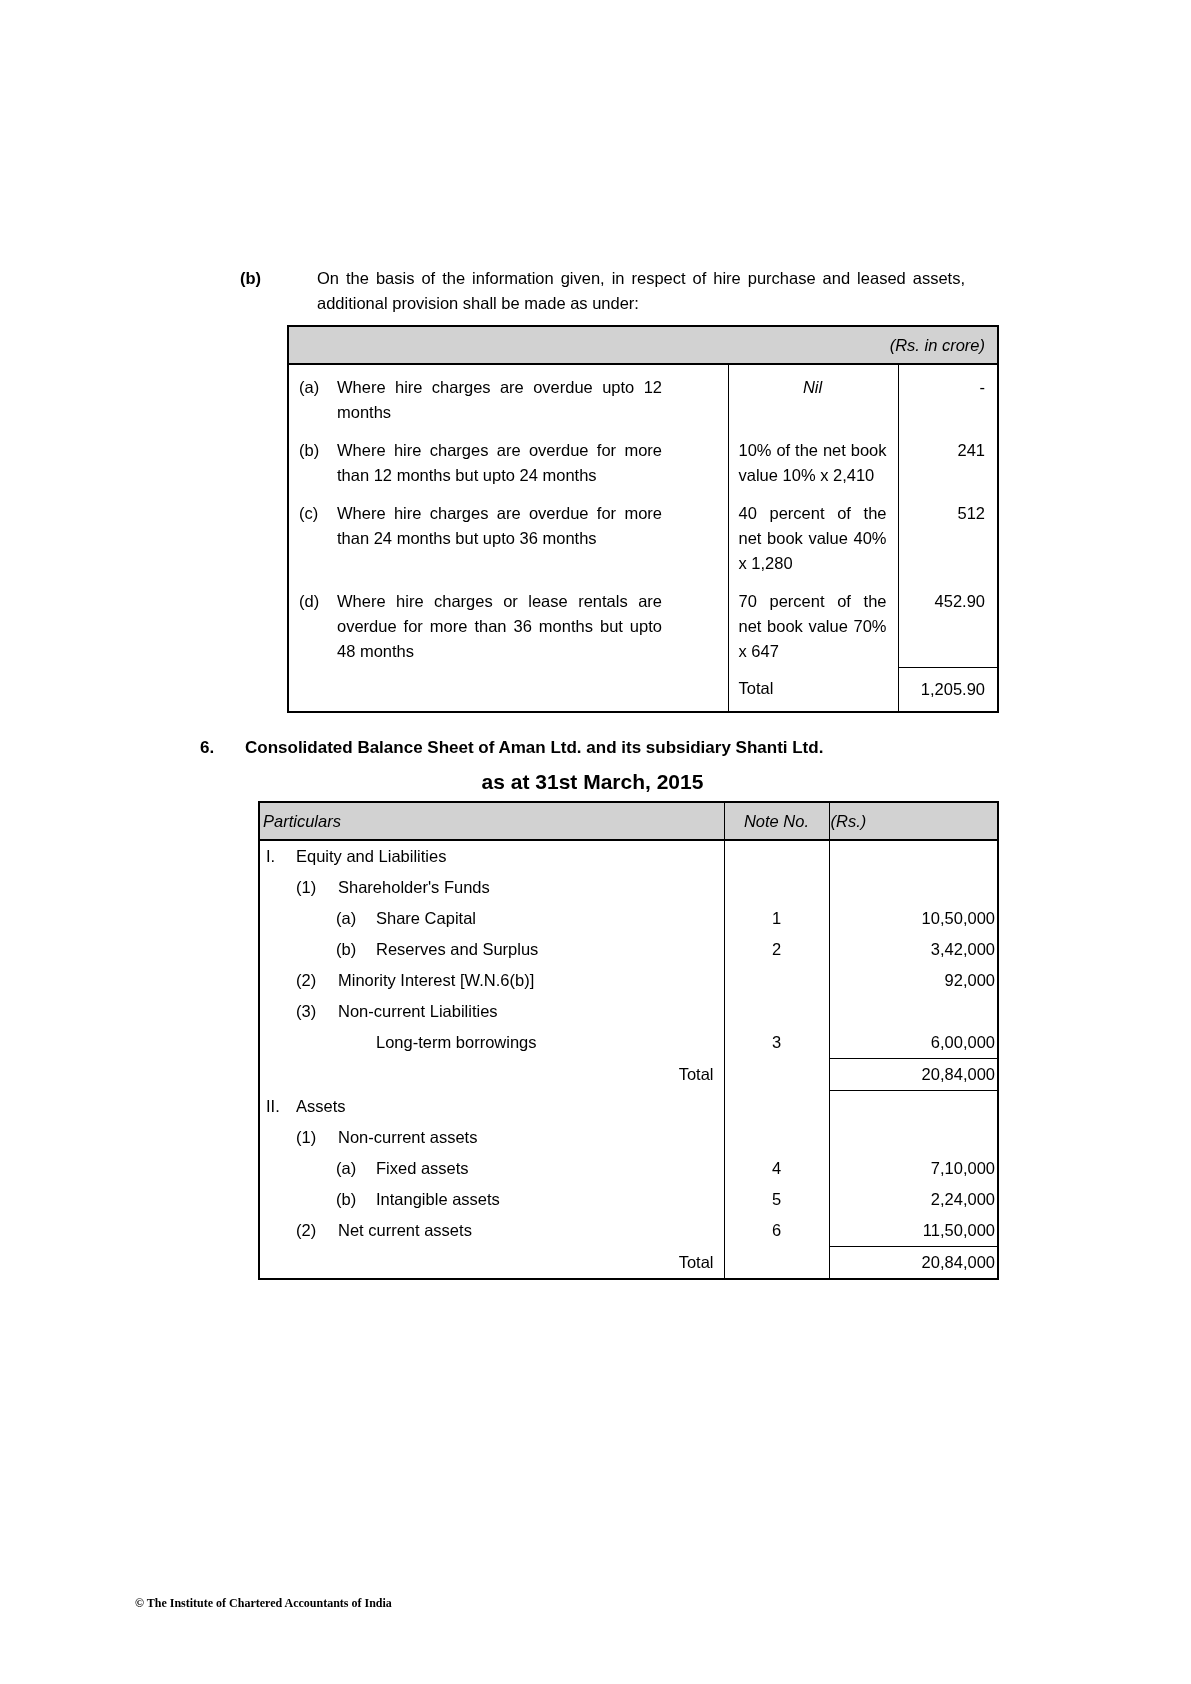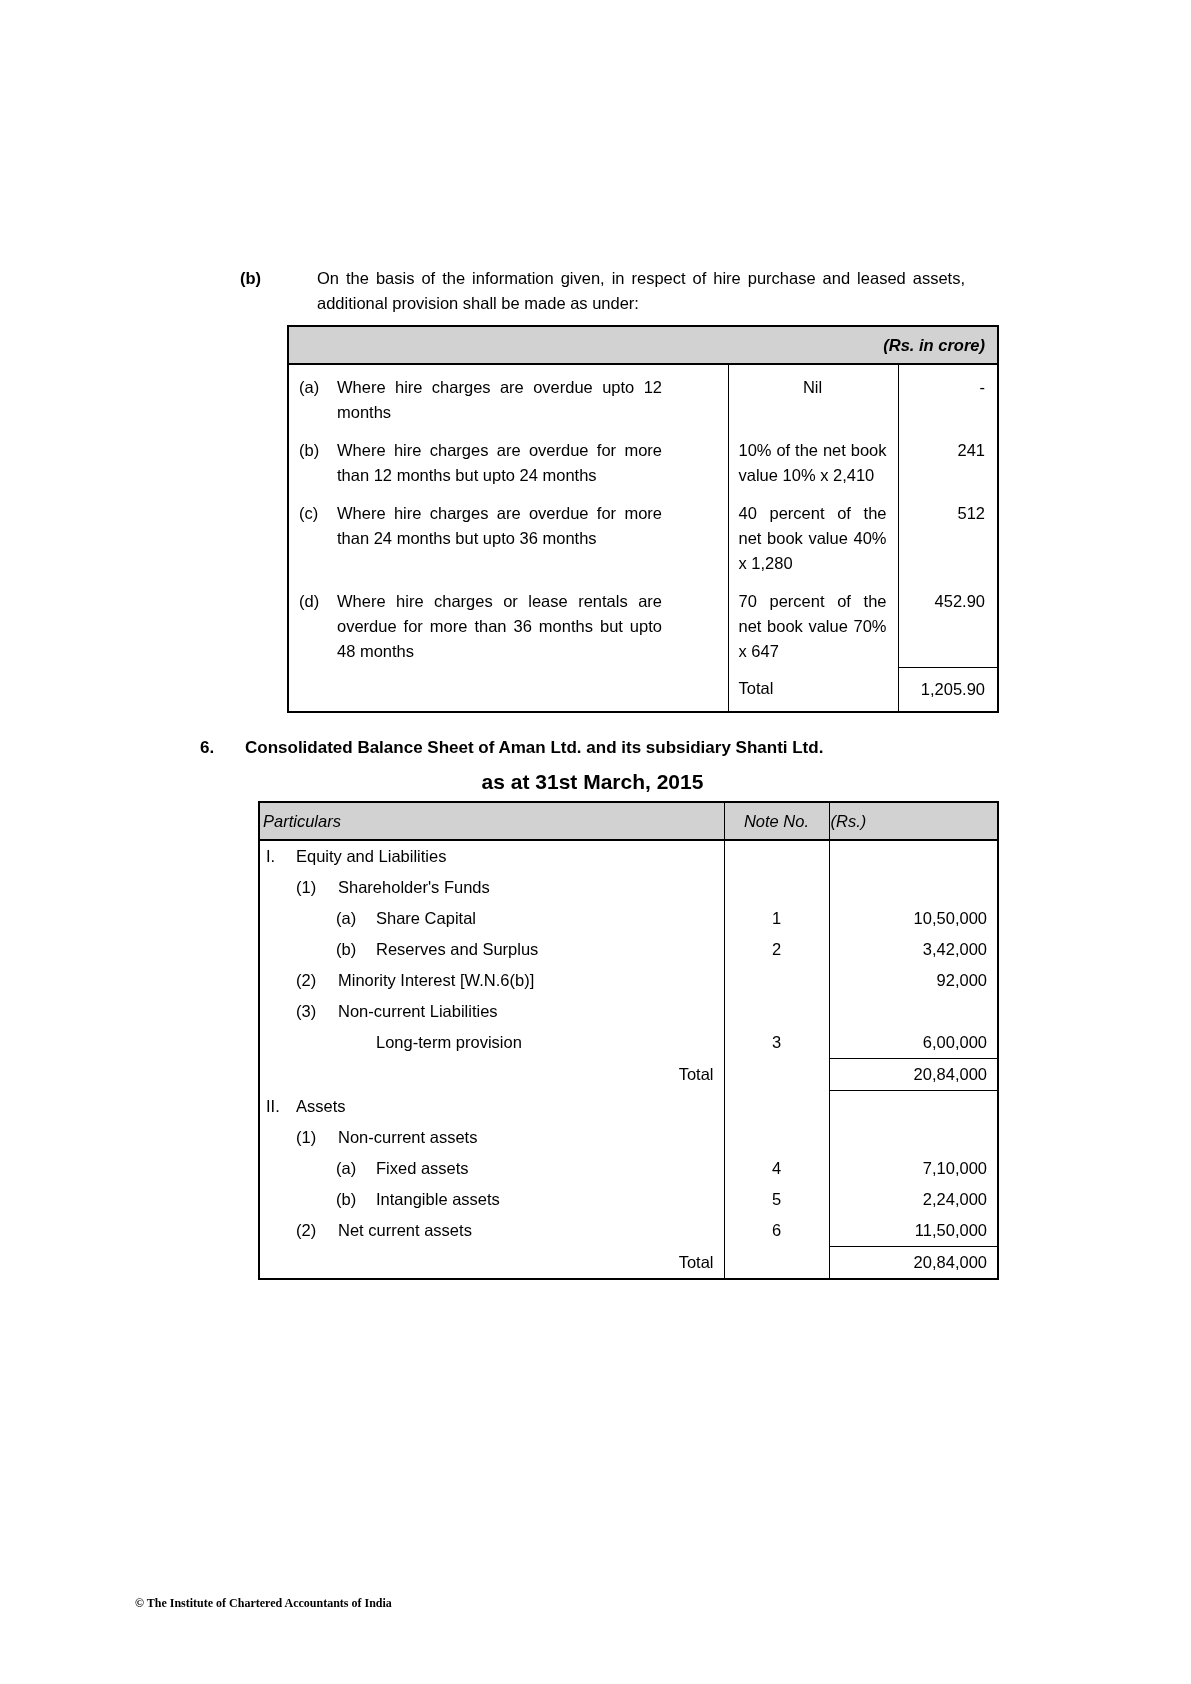--- a/index.html
+++ b/index.html
@@ -11,31 +11,31 @@
 
   
   .para { position:absolute; left:240px; top:266px; width:700px; display:flex; font-size:16.5px; line-height:25px; }
   .para .plab { font-weight:bold; width:41px; flex:none; }
   .para .ptxt { width:648px; flex:none; text-align:justify;margin-left:36px; }
 
   
   .t1 { position:absolute; left:287px; top:325px; border-collapse:collapse; table-layout:fixed;
         width:710px; font-size:16.5px; line-height:25px; border:2px solid #000; }
   .t1 th, .t1 td { padding:0; }
-  .t1 .hdr th { background:#d2d2d2; border-bottom:2px solid #000; font-style:italic; font-weight:bold;
+  .t1 .hdr th { background:#d2d2d2; border-bottom:2px solid #000; font-style:italic; font-weight:normal;
                 text-align:right; height:36px; padding-right:12px; }
   .t1 td { vertical-align:top; padding-top:10px; padding-bottom:3px; }
   .t1 .c1 { border-right:1.5px solid #000; padding-left:10px; }
   .t1 .c2 { border-right:1.5px solid #000; padding-left:10px; padding-right:10px; }
   .t1 .c3 { text-align:right; padding-right:12px; }
   .t1 .rowp { display:flex; }
   .t1 .rlab { width:38px; flex:none; }
   .t1 .rtxt { width:325px; flex:none; text-align:justify; }
   .t1 .basis { width:148px; text-align:justify; }
-  .t1 .basis.center { text-align:center; }
+  .t1 .basis.center { text-align:center;font-style:italic; }
   .t1 .trow td { padding-top:9px; padding-bottom:9px; }
   .t1 .tot-amt { border-top:1.5px solid #000; }
 
   
   .h6 { position:absolute; left:200px; top:735px; width:850px; display:flex; font-weight:bold; font-size:17px; line-height:25px; }
   .h6 .hnum { width:45px; flex:none; }
   .sub { position:absolute; left:245px; top:769px; width:695px; text-align:center; font-weight:bold; font-size:21px; line-height:25px; }
 
   
   .t2 { position:absolute; left:258px; top:801px; border-collapse:collapse; table-layout:fixed;
@@ -47,21 +47,21 @@
   .t2 td { height:31px; padding:0; vertical-align:middle; }
   .t2 .bc { border-right:1.5px solid #000; }
   .t2 .rowp { display:flex; align-items:baseline; }
   .t2 .rlab { flex:none; }
   .t2 .lvl0 .rlab { margin-left:6px;  width:30px; }
   .t2 .lvl1 .rlab { margin-left:36px; width:42px; }
   .t2 .lvl2 .rlab { margin-left:76px; width:40px; }
   .t2 .lvl3 .rtxt { margin-left:116px; }
   .t2 .total-lbl { text-align:right; padding-right:10px; }
   .t2 .note { text-align:center; }
-  .t2 .amt { text-align:right; padding-right:10px; }
+  .t2 .amt { text-align:right; padding-right:2px; }
   .t2 .amt-tb { border-top:1.5px solid #000; border-bottom:1.5px solid #000; }
   .t2 .amt-t  { border-top:1.5px solid #000; }
 
   
   .footer { position:absolute; left:135px; top:1596px; font-family:"Liberation Serif","DejaVu Serif",serif;
             font-weight:bold; font-size:12px; }
 </style>
 </head>
 <body>
 
@@ -216,21 +216,21 @@
             <span class="rlab">(3)</span>
             <span class="rtxt">Non-current Liabilities</span>
           </div>
         </td>
         <td class="note bc"></td>
         <td class="amt"></td>
       </tr>
       <tr>
         <td class="bc">
           <div class="rowp lvl3">
-            <span class="rtxt">Long-term provision</span>
+            <span class="rtxt">Long-term borrowings</span>
           </div>
         </td>
         <td class="note bc">3</td>
         <td class="amt">6,00,000</td>
       </tr>
       <tr>
         <td class="bc total-lbl">Total</td>
         <td class="note bc"></td>
         <td class="amt amt-tb">20,84,000</td>
       </tr>

